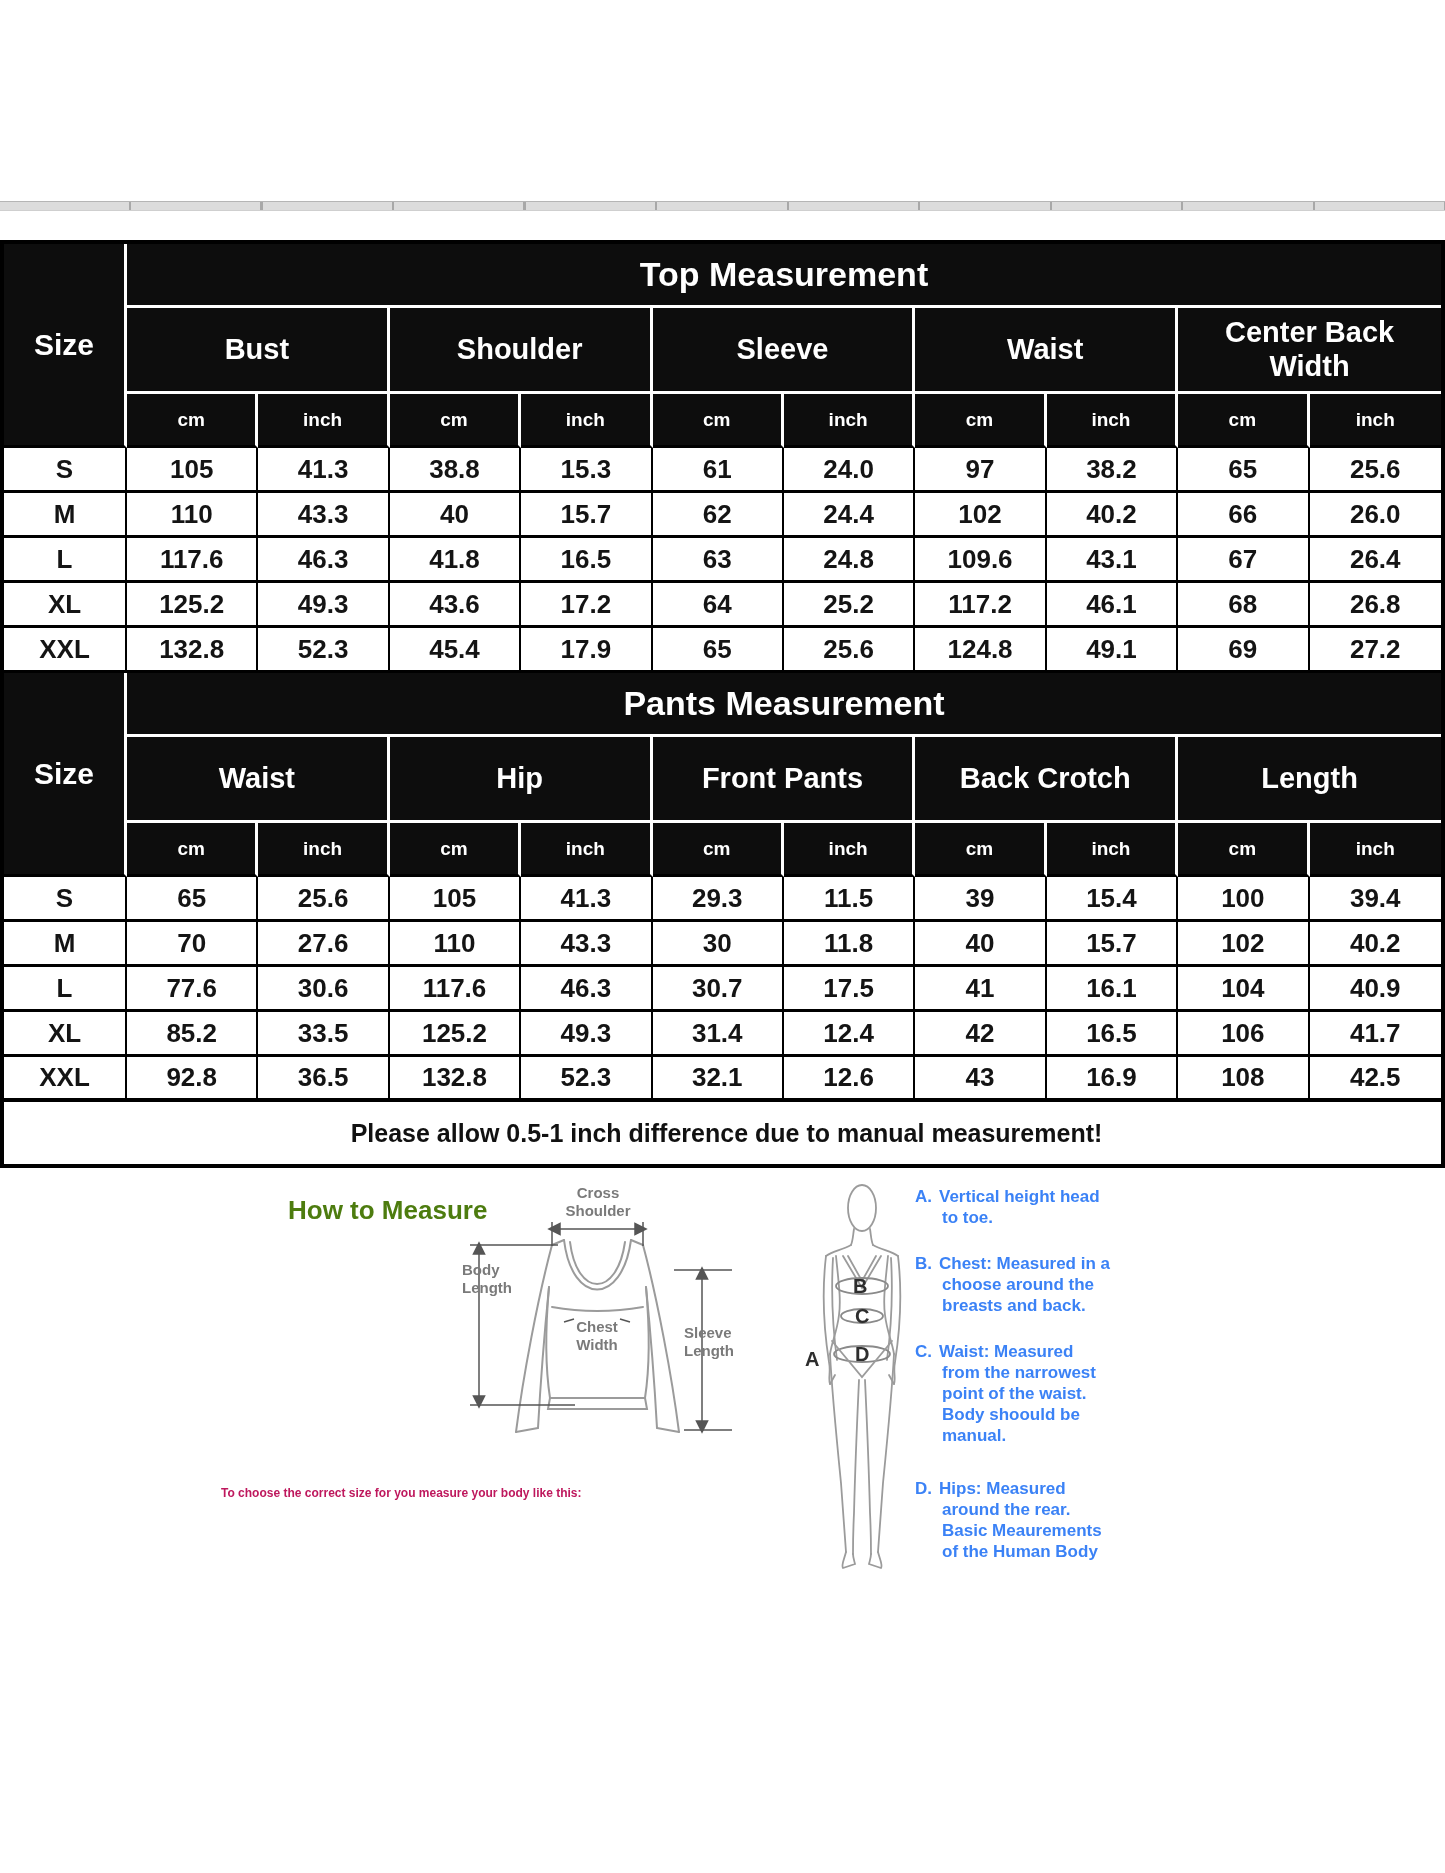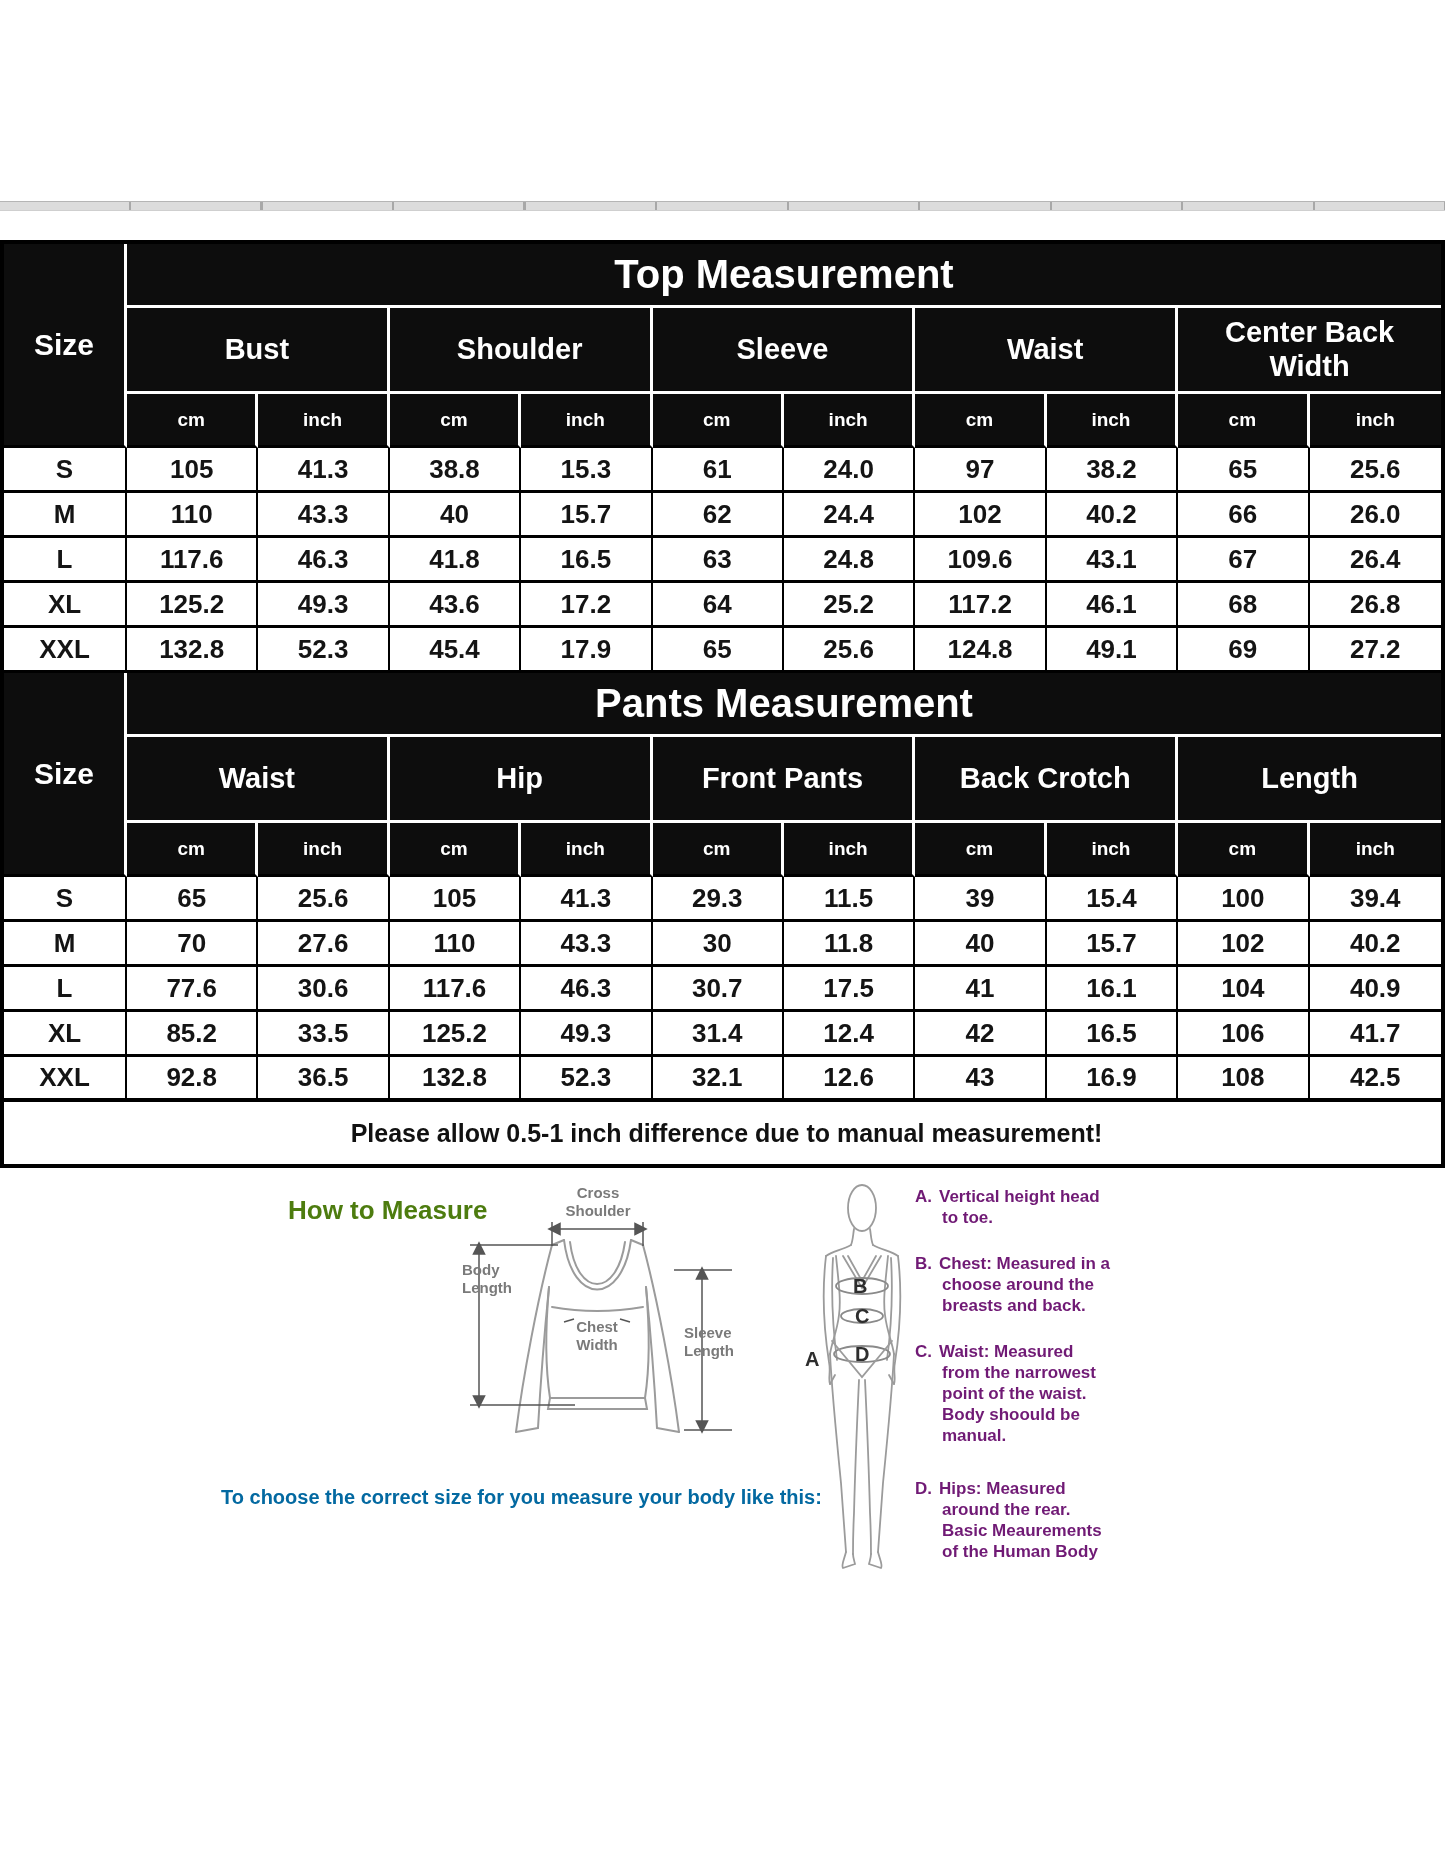--- a/index.html
+++ b/index.html
@@ -21,21 +21,21 @@
     background:#000; padding:4px;
   }
   table.sz { border-collapse:separate; border-spacing:0; table-layout:fixed; width:100%; }
   col.c-size { width:123px; }
   th,td { text-align:center; vertical-align:middle; }
   th.hk {
     background:#0d0d0d; color:#fff;
     border-right:3px solid #fff; border-bottom:3px solid #fff;
   }
   th.hk:last-child { border-right:0; }
-  .r-title th { height:64px; font-size:40px; font-weight:700; }
+  .r-title th { height:64px; font-size:34px; font-weight:700; }
   .r-cat  th { height:86px; font-size:29px; font-weight:700; line-height:1.15; padding:0 10px; }
   .r-units th { height:54px; font-size:19px; font-weight:700; border-bottom:3px solid #000; }
   th.size-cell { font-size:30px; font-weight:700; border-bottom:3px solid #000; }
   td {
     background:#fff; height:45px; font-size:26px; font-weight:700; color:#141414;
     border-right:2px solid #000; border-bottom:3px solid #000;
   }
   td:last-child { border-right:0; }
   table.pants tr:last-child td { border-bottom:4px solid #000; }
   .note-row {
@@ -46,24 +46,24 @@
   .htm-heading {
     position:absolute; left:288px; top:1186px;
     font-size:26px; font-weight:600; color:#4d7c0f;margin-top:9px;
   }
   .garment-wrap { position:absolute; left:440px; top:1172px; width:360px; height:300px; }
   .figure-wrap  { position:absolute; left:795px; top:1178px; width:150px; height:410px; }
   .diag-label { font-size:15px; fill:#7a7a7a; font-weight:600; }
   .fig-letter { font-size:20px; font-weight:700; fill:#2e2e2e; }
   .instruction {
     position:absolute; left:221px; top:1486px;
-    font-size:20px; font-weight:700; color:#0369a1;
+    font-size:12px; font-weight:700; color:#be185d;
   }
   .g-item { position:absolute; left:915px; width:240px; font-size:17px; font-weight:600;
-            color:#701a75; line-height:21px; }
+            color:#3b82f6; line-height:21px; }
   .g-item .wrap-line { padding-left:27px; }
   .g-label { display:inline-block; min-width:24px; }
 </style>
 </head>
 <body>
 
 <div class="top-strip"></div>
 
 <div class="chart">
 

